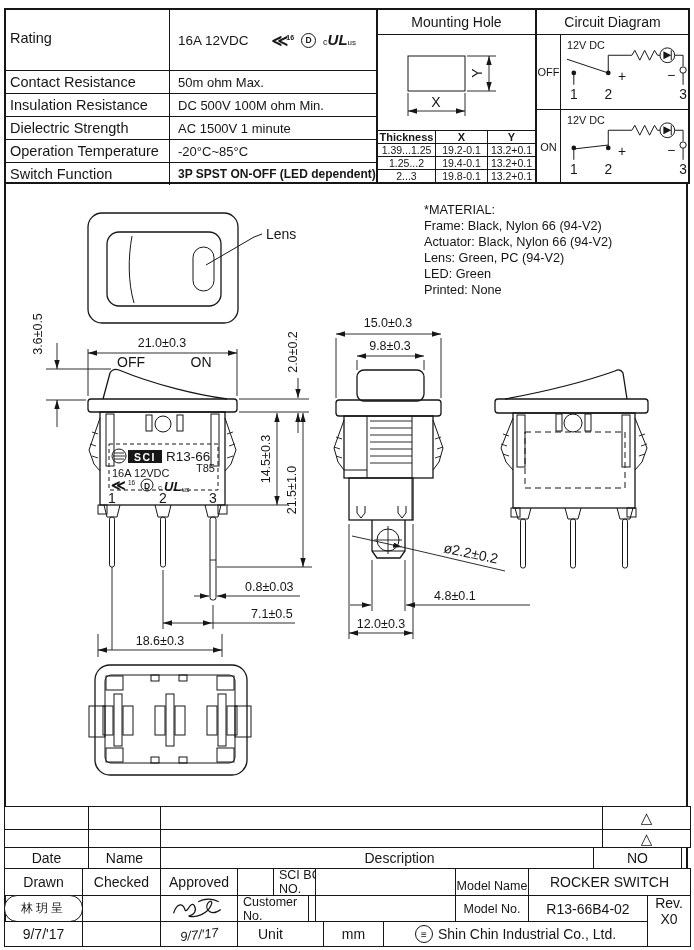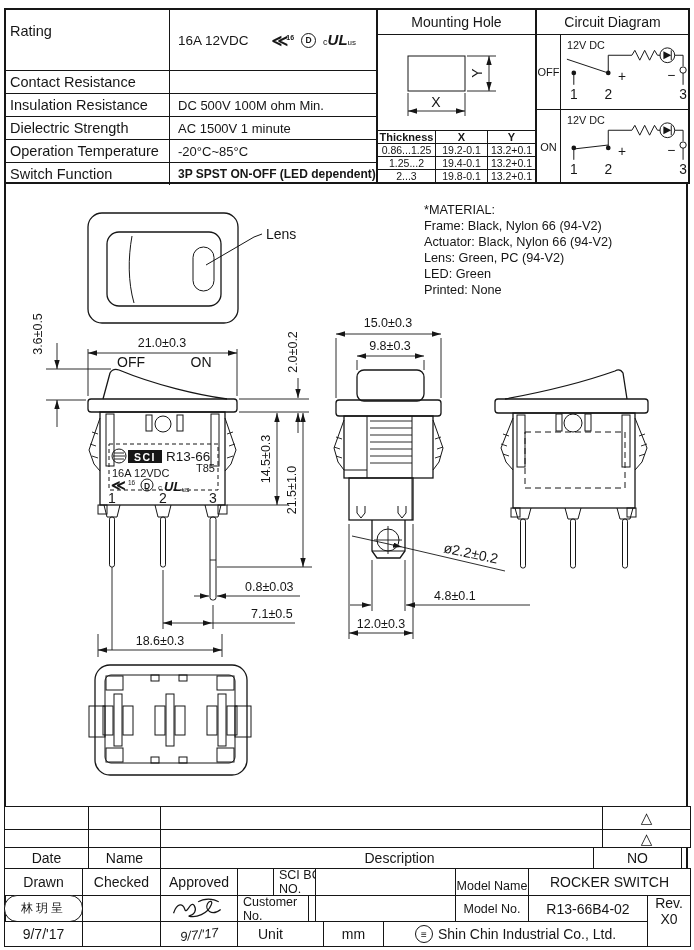--- a/index.html
+++ b/index.html
@@ -10,21 +10,21 @@
   .panel{position:absolute;box-sizing:border-box;border:2px solid #161616;background:#fff;}
   
   .spec{left:4px;top:8px;width:374px;height:176px;display:flex;flex-direction:column;}
   .srow{display:flex;border-top:1px solid #161616;flex:0 0 auto;}
   .srow:first-child{border-top:none;}
   .slabel{width:164px;border-right:1px solid #161616;display:flex;align-items:center;
           padding-left:4px;font-size:14.5px;box-sizing:border-box;}
   .sval{flex:1;display:flex;align-items:center;padding-left:8px;font-size:13px;gap:9px;}
   .r-tall{height:60px;}
   .r-std{height:22px;}
-  .r-tall .slabel{align-items:flex-start;padding-top:13px;}
+  .r-tall .slabel{align-items:flex-start;padding-top:20px;}
   .marks{display:flex;align-items:center;gap:7px;margin-left:14px;}
   .vde{font-weight:bold;font-size:16px;letter-spacing:-2px;}
   .vde sup{font-size:7px;letter-spacing:0;}
   .circle-d{width:13px;height:13px;border:1.6px solid #161616;border-radius:50%;
             display:inline-flex;align-items:center;justify-content:center;
             font-size:8.5px;font-weight:bold;}
   .ulmark{display:inline-flex;align-items:flex-end;}
   .ulmark .c{font-size:9px;line-height:1;}
   .ulmark .ul{font-size:15px;font-weight:bold;font-style:italic;line-height:0.9;}
   .ulmark .us{font-size:8px;line-height:1;}
@@ -89,20 +89,21 @@
         <span class="ulmark">
             <span class="c">c</span>
             <span class="ul">UL</span>
             <span class="us">us</span>
           </span>
       </span>
     </div>
   </div>
   <div class="srow r-std">
     <div class="slabel">Contact Resistance</div>
+    <div class="sval">50m ohm Max.</div>
   </div>
   <div class="srow r-std">
     <div class="slabel">Insulation Resistance</div>
     <div class="sval">DC 500V 100M ohm Min.</div>
   </div>
   <div class="srow r-std">
     <div class="slabel">Dielectric Strength</div>
     <div class="sval">AC 1500V 1 minute</div>
   </div>
   <div class="srow r-std">
@@ -131,21 +132,21 @@
     <line x1="30" y1="76" x2="87" y2="76" class="dim" marker-start="url(#ar2)" marker-end="url(#ar2)"></line>
     <text class="bt mid" x="58" y="72">X</text>
   </svg>
   <div class="mtable">
     <div class="mrow mhead">
       <div class="mcell mc1">Thickness</div>
       <div class="mcell mc2">X</div>
       <div class="mcell mc3">Y</div>
     </div>
     <div class="mrow">
-      <div class="mcell mc1">0.86...1.25</div>
+      <div class="mcell mc1">1.39...1.25</div>
       <div class="mcell mc2">19.2-0.1</div>
       <div class="mcell mc3">13.2+0.1</div>
     </div>
     <div class="mrow">
       <div class="mcell mc1">1.25...2</div>
       <div class="mcell mc2">19.4-0.1</div>
       <div class="mcell mc3">13.2+0.1</div>
     </div>
     <div class="mrow">
       <div class="mcell mc1">2...3</div>

